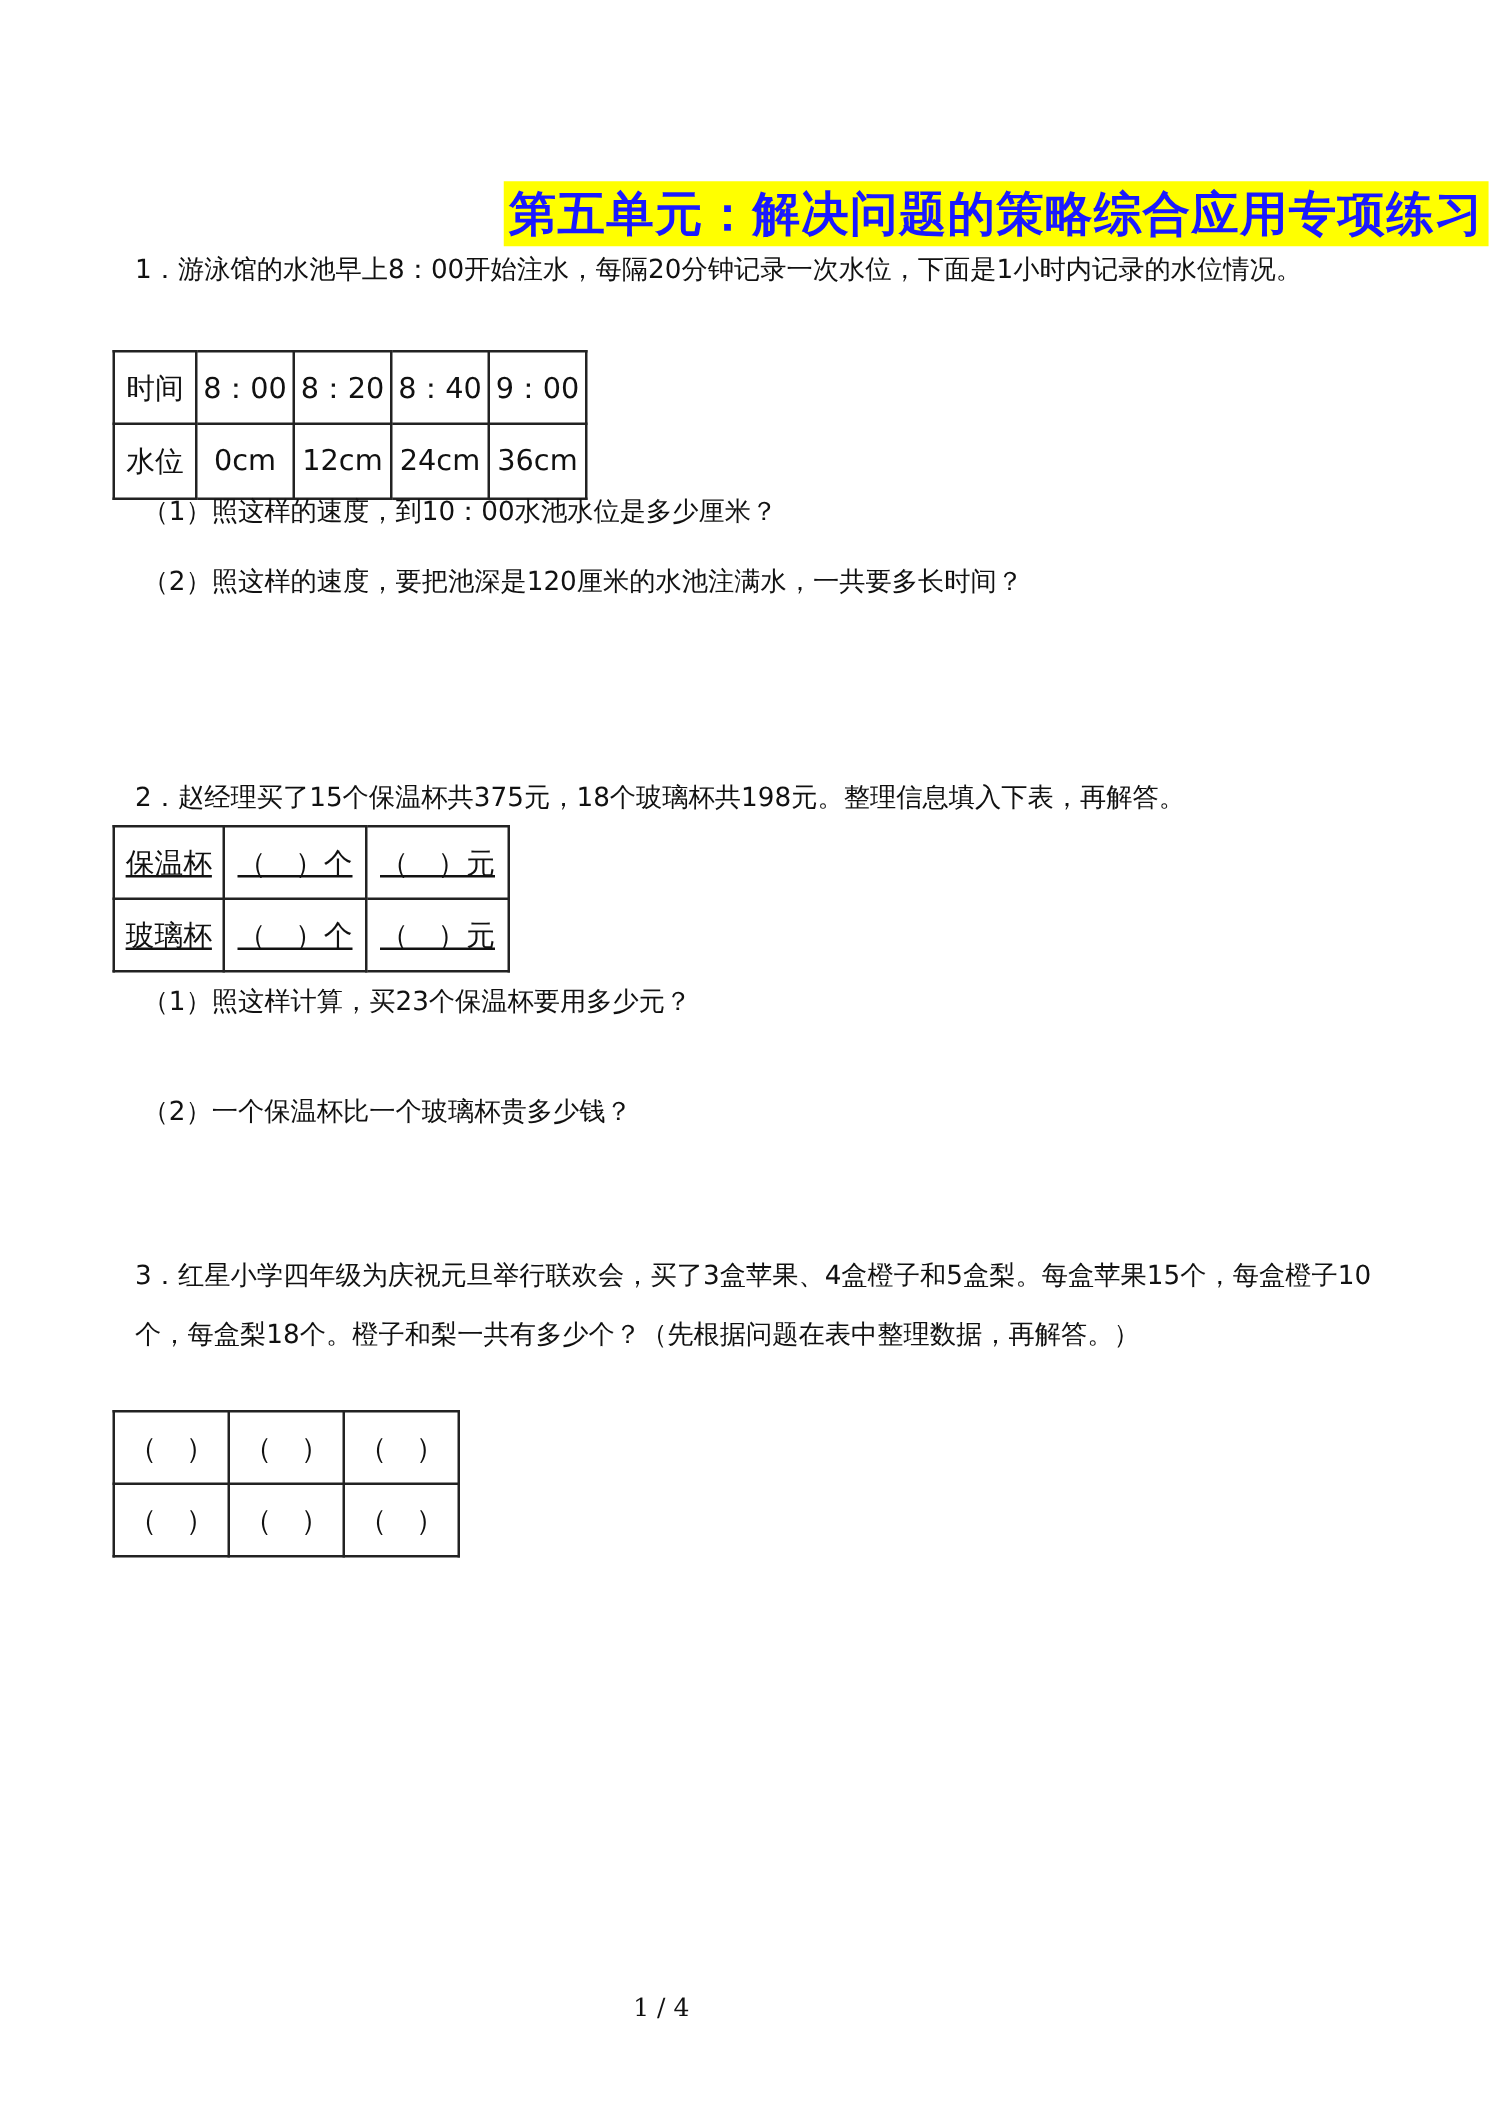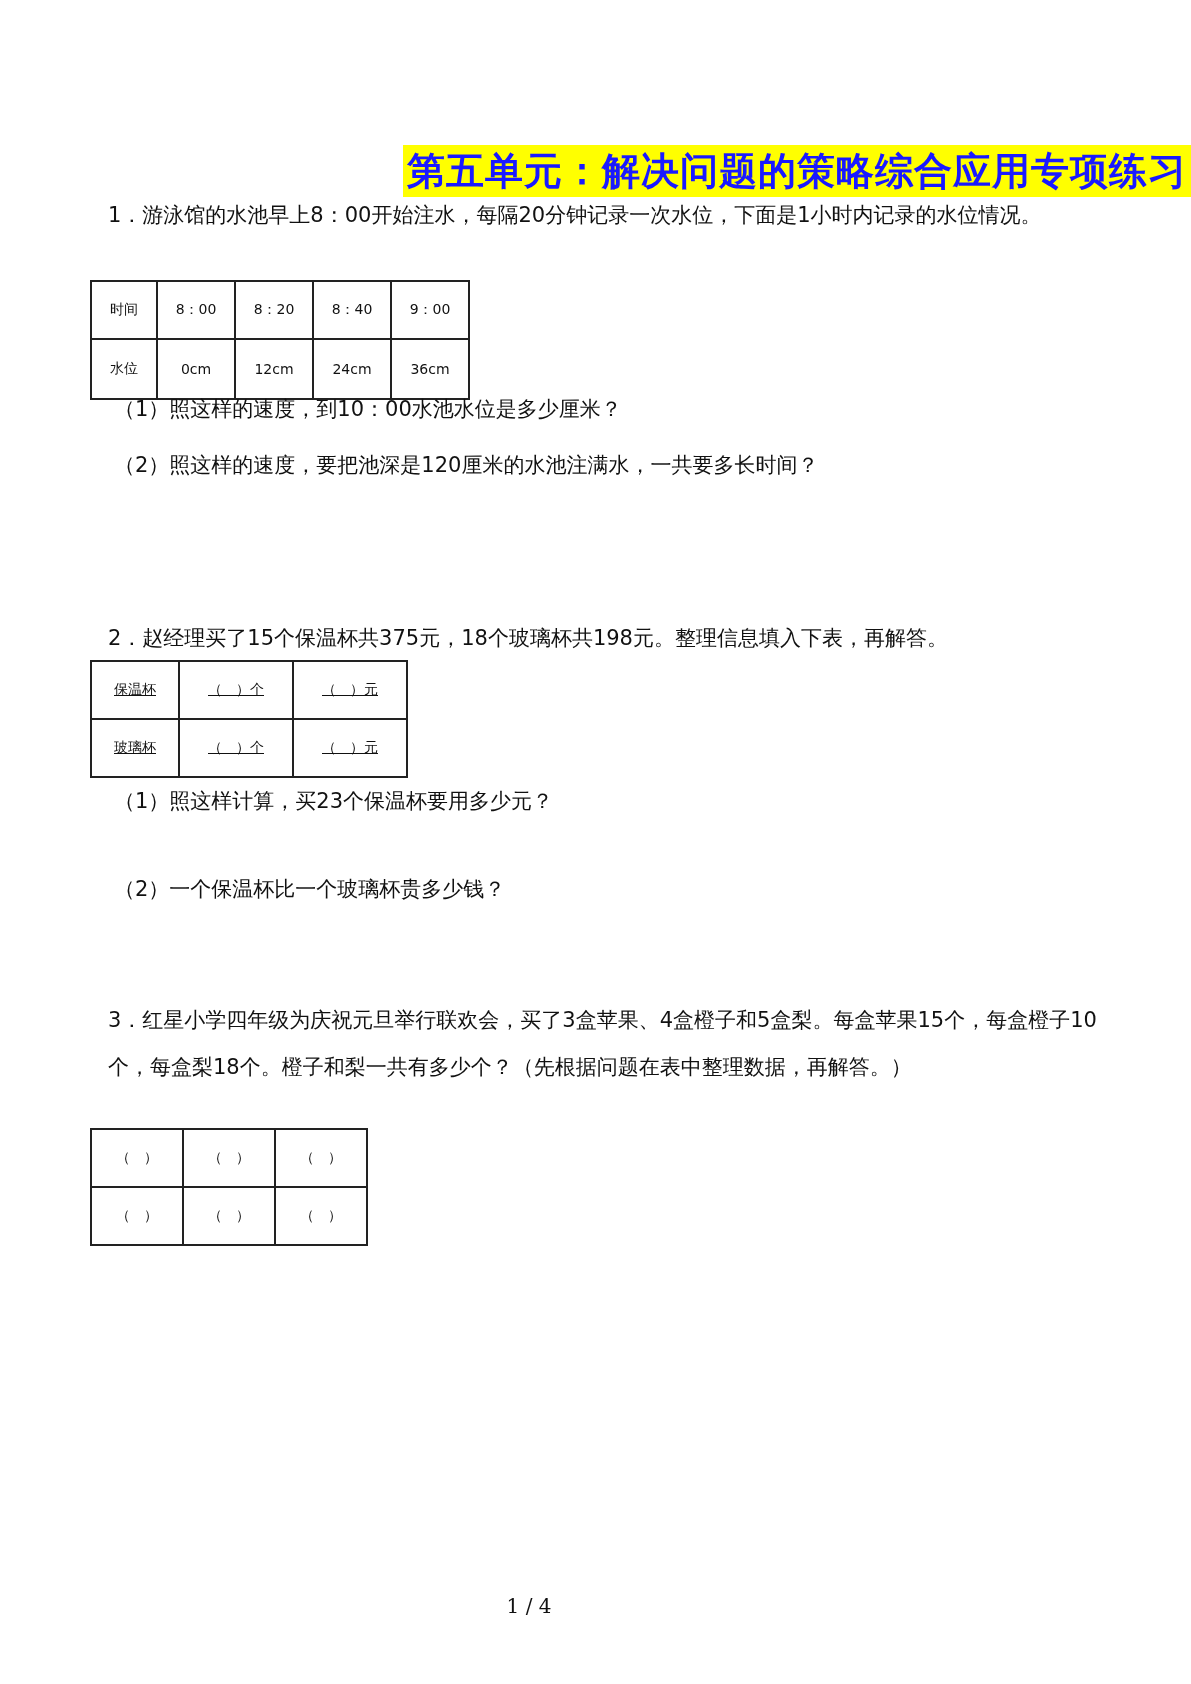--- a/index.html
+++ b/index.html
@@ -9,21 +9,21 @@
     color: #111;
   }
   .title-wrap { position: absolute; top: 145px; left: 0; width: 1191px; text-align: right; }
   .title {
     display: inline-block; background: #ffff00; color: #1a1aff;
     font-weight: bold; font-size: 38px; line-height: 52px; padding: 0 4px;
     letter-spacing: 1px;
   }
   .para { position: absolute; left: 108px; width: 990px; font-size: 21px; line-height: 47px; }
   .sub { position: absolute; left: 114px; font-size: 21px; line-height: 30px; }
-  table { position: absolute; border-collapse: collapse; font-size: 14px; border-radius: 27px; }
+  table { position: absolute; border-collapse: collapse; font-size: 23px; border-radius: 27px; }
   td { border: 2px solid #222; text-align: center; padding: 0; }
   .page-num { position: absolute; top: 1594px; left: 0; width: 1058px; text-align: center; font-family: "DejaVu Serif", serif; font-size: 20px; }
 </style>
 </head>
 <body>
 
 <div class="title-wrap"><span class="title">第五单元：解决问题的策略综合应用专项练习</span></div>
 
 <div class="para" style="top:192px;">1．游泳馆的水池早上8：00开始注水，每隔20分钟记录一次水位，下面是1小时内记录的水位情况。</div>
 

